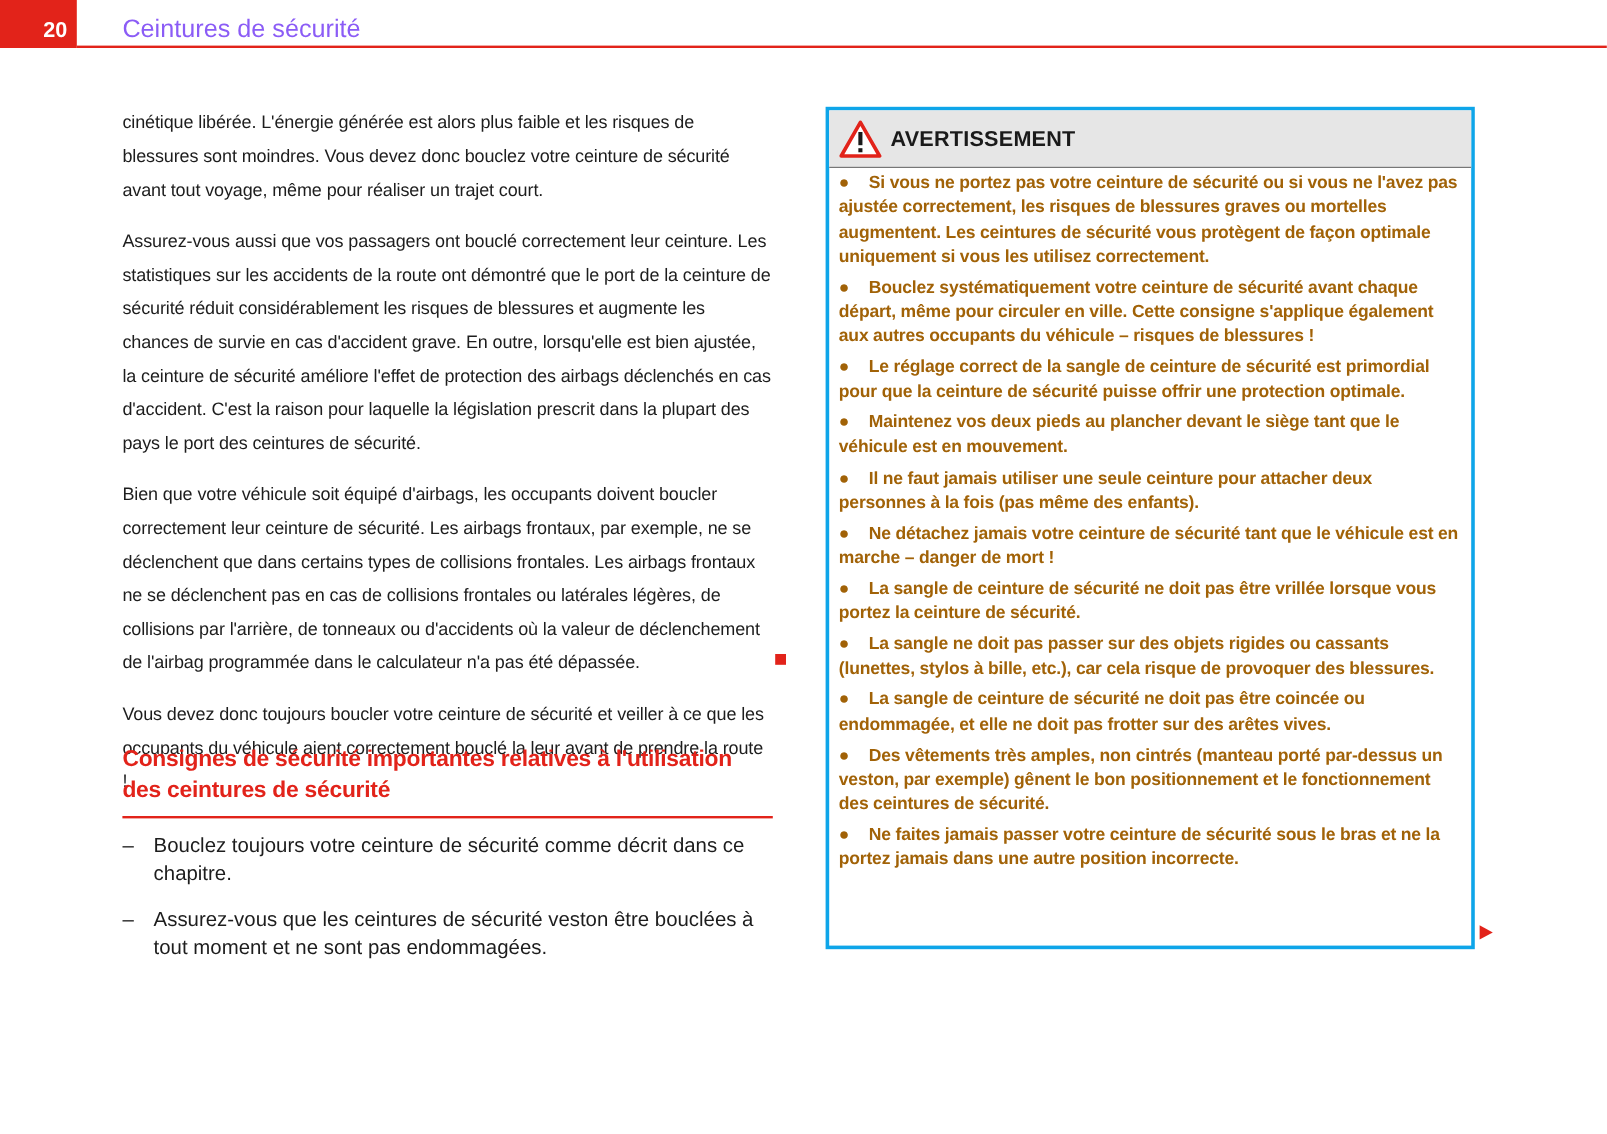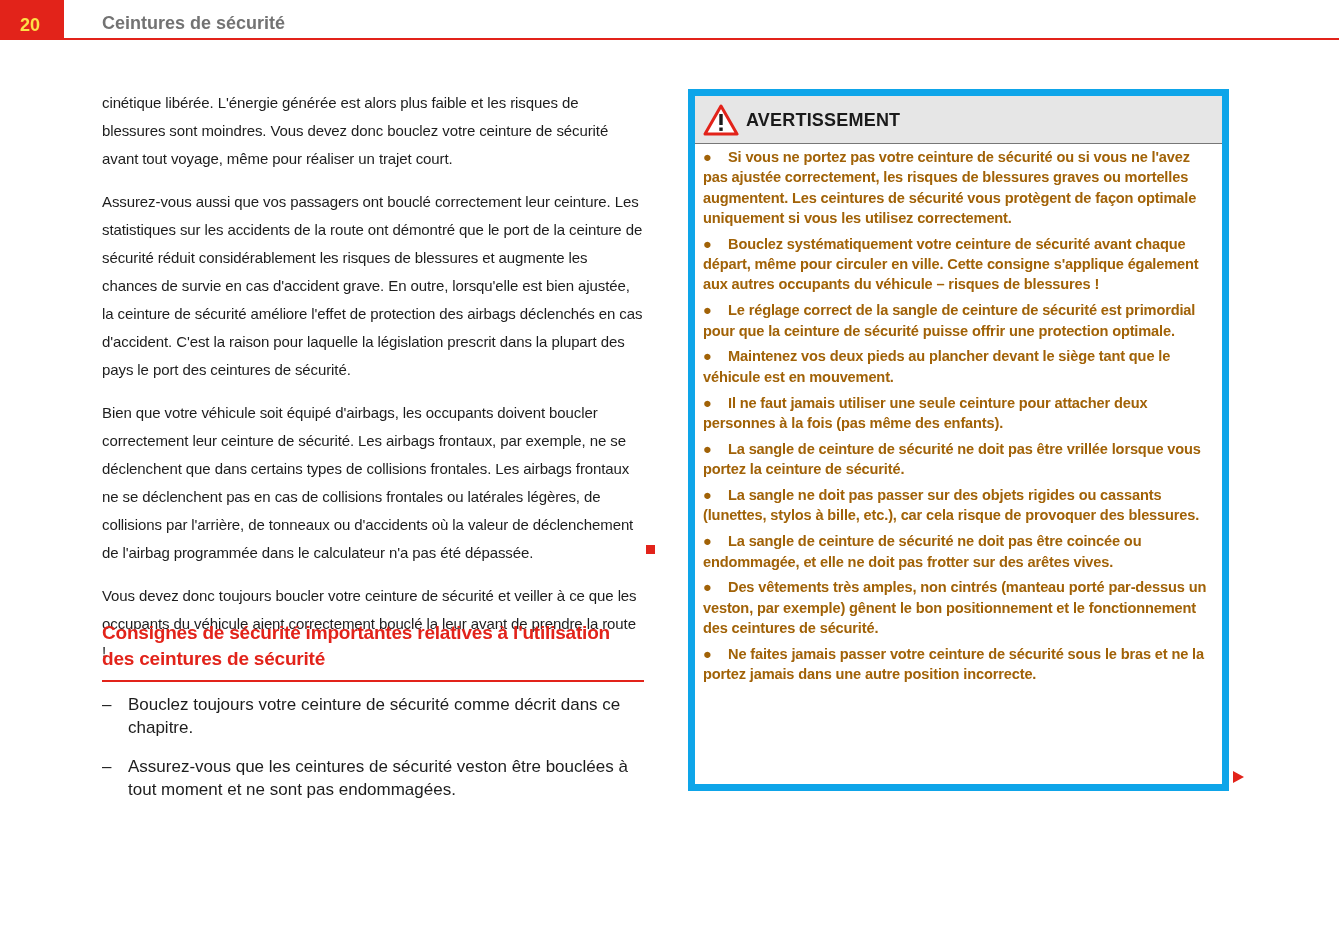--- a/index.html
+++ b/index.html
@@ -1,39 +1,39 @@
 <!DOCTYPE html>
 <html><head>
 <meta charset="utf-8">
 <style>
   html, body { margin:0; padding:0; background:#ffffff; }
   body { width:1339px; height:945px; position:relative; overflow:hidden;
          font-family:"Liberation Sans", "DejaVu Sans", sans-serif; color:#1a1a1a; }
 
   .header { position:absolute; left:0; top:0; width:1339px; height:42px; }
   .page-num { position:absolute; left:0; top:0; width:64px; height:40px; background:#e2231a;
-              color:#fde047; font-weight:bold; font-size:18px; line-height:50px; text-align:right;
-              box-sizing:border-box; padding-right:24px; }
-  .header-title { position:absolute; left:102px; top:13px; font-weight:bold; font-size:18px; color:#737373; }
+              color:#ffffff; font-weight:bold; font-size:18px; line-height:50px; text-align:right;
+              box-sizing:border-box; padding-right:8px; }
+  .header-title { position:absolute; left:102px; top:13px; font-weight:normal; font-size:21px; color:#8b5cf6; }
   .header-rule { position:absolute; left:64px; top:38px; width:1275px; height:2px; background:#e2231a; }
 
   .left-col { position:absolute; left:102px; top:89px; width:542px; }
   .para { font-size:15px; line-height:28px; margin:0 0 15px 0; color:#1d1d1d; letter-spacing:-0.1px; }
   .end-square { position:absolute; left:646px; top:545px; width:9px; height:9px; background:#e2231a; }
 
   .section-heading { position:absolute; left:102px; top:620px; width:542px; color:#e2231a;
                      font-weight:bold; font-size:19px; line-height:26px; letter-spacing:-0.2px;
                      padding-bottom:8px; border-bottom:2px solid #e2231a; }
 
   .dash-list { position:absolute; left:102px; top:693px; width:545px; margin:0; padding:0; list-style:none; }
   .dash-item { position:relative; padding-left:26px; font-size:17px; line-height:23px; margin-bottom:16px; color:#1d1d1d; }
   .dash-mark { position:absolute; left:0; top:0; }
 
   .warn-box { position:absolute; left:688px; top:89px; width:541px; height:702px;
-              border:7px solid #0ea5e9; box-sizing:border-box; background:#fff; }
+              border:3px solid #0ea5e9; box-sizing:border-box; background:#fff; }
   .warn-head { height:47px; background:#e6e6e6; border-bottom:1px solid #777; position:relative; }
   .warn-icon { position:absolute; left:8px; top:8px; width:36px; height:32px; }
   .warn-title { position:absolute; left:51px; top:14px; font-weight:bold; font-size:18px; color:#1a1a1a; letter-spacing:0.2px; }
   .warn-list { margin:0; padding:3px 8px 0 8px; list-style:none; }
   .warn-item { font-weight:bold; font-size:14.6px; line-height:20.3px; margin-bottom:5.6px; color:#a16207; letter-spacing:-0.15px; }
   .bullet { display:inline-block; width:25px; }
 
   .continue-arrow { position:absolute; left:1233px; top:771px; width:0; height:0;
                     border-top:6px solid transparent; border-bottom:6px solid transparent;
                     border-left:11px solid #e2231a; }
@@ -76,20 +76,21 @@
       <rect x="16.3" y="23.5" width="3.4" height="3.4" fill="#1a1a1a"></rect>
     </svg>
     <div class="warn-title">AVERTISSEMENT</div>
   </div>
   <ul class="warn-list">
     <li class="warn-item"><span class="bullet">●</span><span>Si vous ne portez pas votre ceinture de sécurité ou si vous ne l'avez pas ajustée correctement, les risques de blessures graves ou mortelles augmentent. Les ceintures de sécurité vous protègent de façon optimale uniquement si vous les utilisez correctement.</span></li>
     <li class="warn-item"><span class="bullet">●</span><span>Bouclez systématiquement votre ceinture de sécurité avant chaque départ, même pour circuler en ville. Cette consigne s'applique également aux autres occupants du véhicule – risques de blessures !</span></li>
     <li class="warn-item"><span class="bullet">●</span><span>Le réglage correct de la sangle de ceinture de sécurité est primordial pour que la ceinture de sécurité puisse offrir une protection optimale.</span></li>
     <li class="warn-item"><span class="bullet">●</span><span>Maintenez vos deux pieds au plancher devant le siège tant que le véhicule est en mouvement.</span></li>
     <li class="warn-item"><span class="bullet">●</span><span>Il ne faut jamais utiliser une seule ceinture pour attacher deux personnes à la fois (pas même des enfants).</span></li>
+    <li class="warn-item"><span class="bullet">●</span><span>Ne détachez jamais votre ceinture de sécurité tant que le véhicule est en marche – danger de mort !</span></li>
     <li class="warn-item"><span class="bullet">●</span><span>La sangle de ceinture de sécurité ne doit pas être vrillée lorsque vous portez la ceinture de sécurité.</span></li>
     <li class="warn-item"><span class="bullet">●</span><span>La sangle ne doit pas passer sur des objets rigides ou cassants (lunettes, stylos à bille, etc.), car cela risque de provoquer des blessures.</span></li>
     <li class="warn-item"><span class="bullet">●</span><span>La sangle de ceinture de sécurité ne doit pas être coincée ou endommagée, et elle ne doit pas frotter sur des arêtes vives.</span></li>
     <li class="warn-item"><span class="bullet">●</span><span>Des vêtements très amples, non cintrés (manteau porté par-dessus un veston, par exemple) gênent le bon positionnement et le fonctionnement des ceintures de sécurité.</span></li>
     <li class="warn-item"><span class="bullet">●</span><span>Ne faites jamais passer votre ceinture de sécurité sous le bras et ne la portez jamais dans une autre position incorrecte.</span></li>
   </ul>
 </div>
 <div class="continue-arrow"></div>
 
 </body></html>

